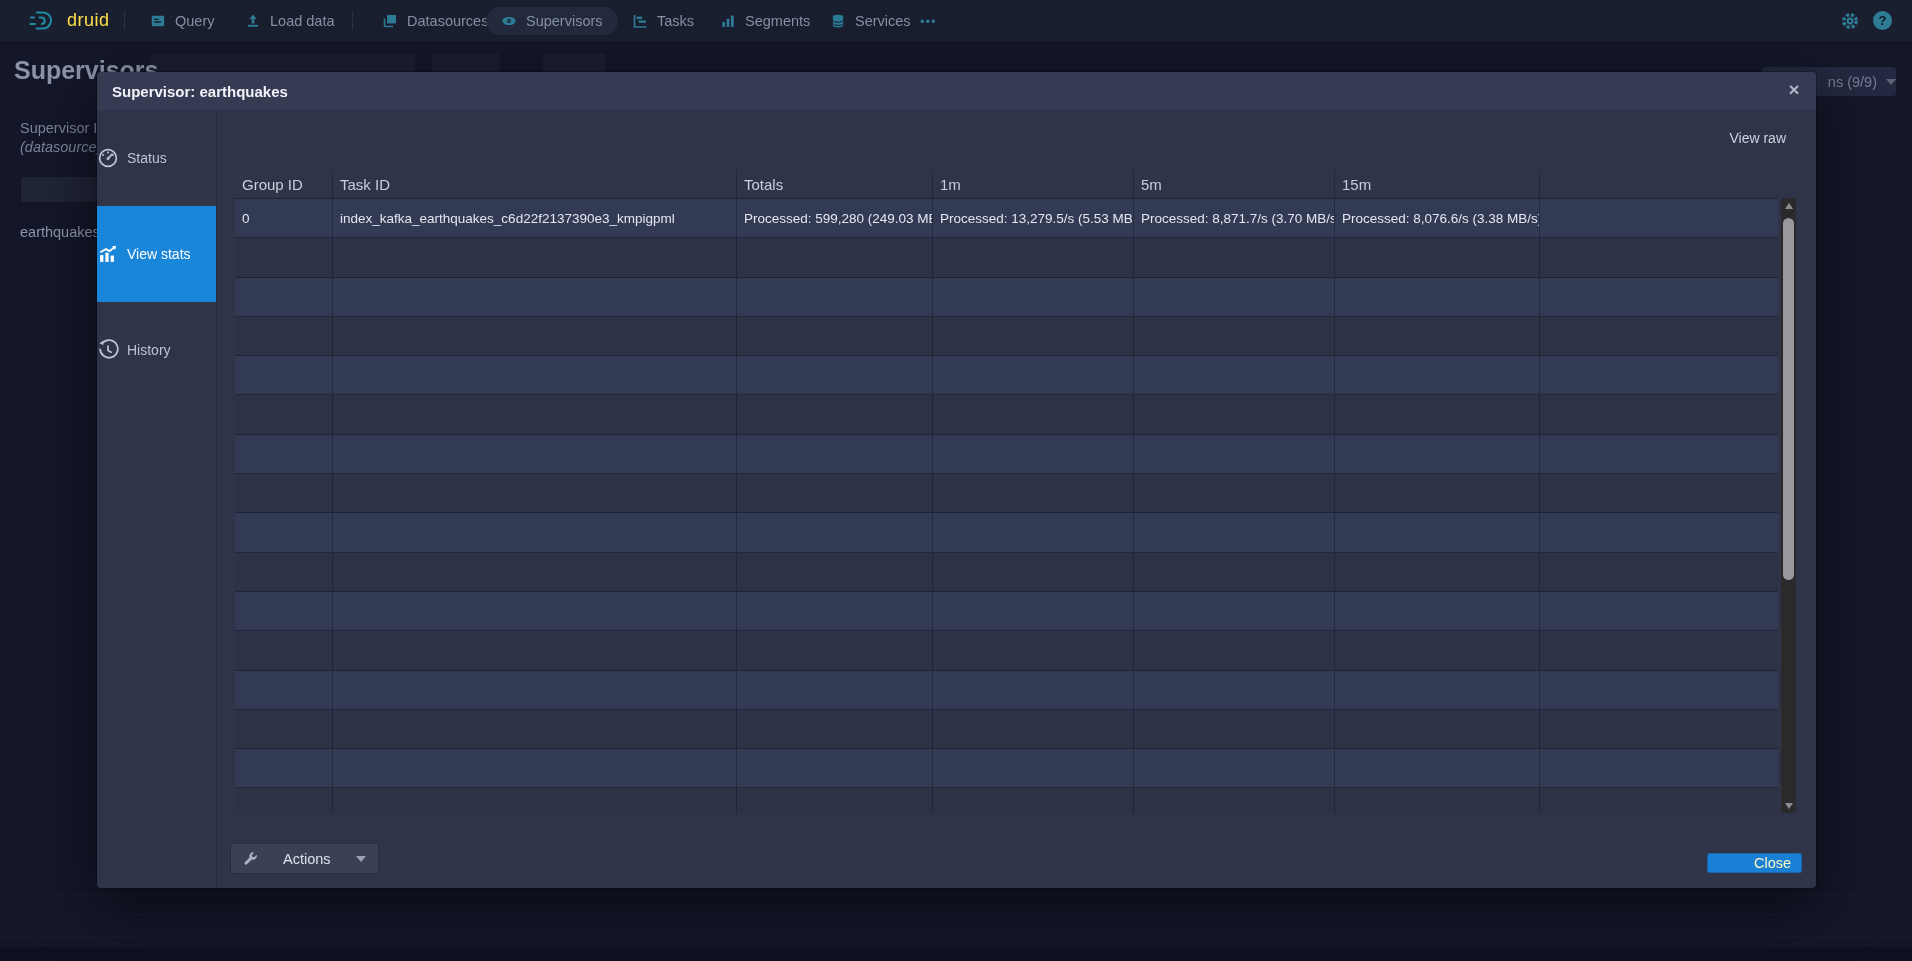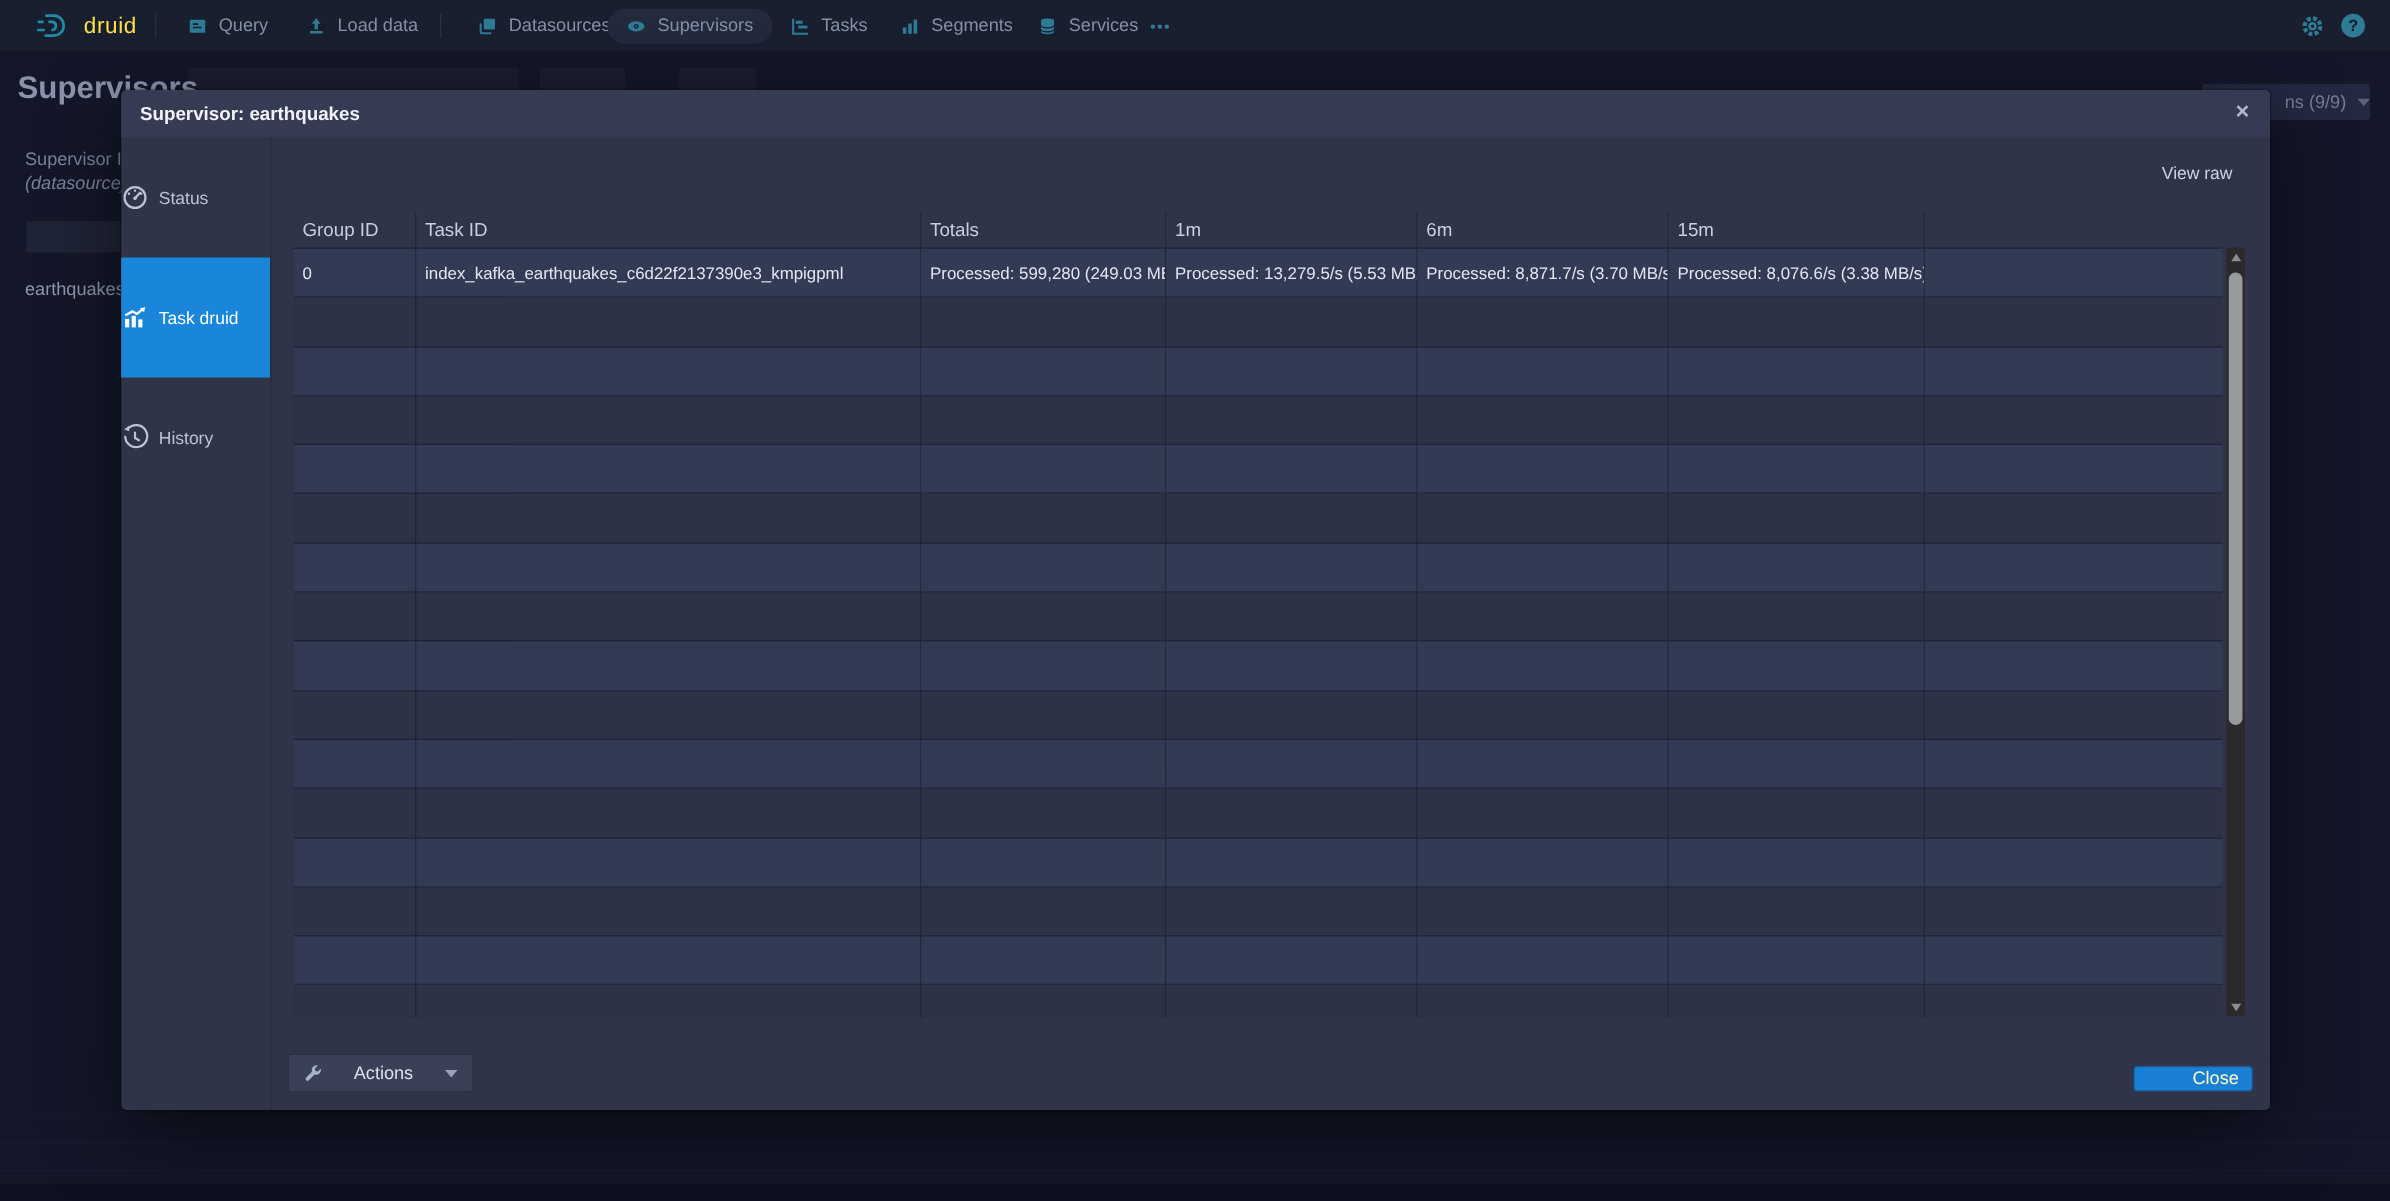--- a/index.html
+++ b/index.html
@@ -239,42 +239,42 @@
           <span>Status</span>
         </div>
         <div class="side-tab active">
           <svg viewBox="0 0 20 20">
             <rect x="2.8" y="11" width="3" height="6.2" fill="currentColor"></rect>
             <rect x="7.6" y="8.8" width="3" height="8.4" fill="currentColor"></rect>
             <rect x="12.4" y="11.4" width="3" height="5.8" fill="currentColor"></rect>
             <path d="M3 8.4 8.2 5.6 11.4 7.4 15.8 3.8" fill="none" stroke="currentColor" stroke-width="1.7"></path>
             <path d="M17.4 2.6 13.6 3.2 16.6 6.2Z" fill="currentColor"></path>
           </svg>
-          <span>Task druid</span>
+          <span>View stats</span>
         </div>
         <div class="side-tab">
           <svg viewBox="0 0 20 20">
             <path d="M5 3.6 A8 8 0 1 1 2.9 8.8" fill="none" stroke="currentColor" stroke-width="1.6"></path>
             <path d="M5.6 1.4 5.8 5.4 2.2 4.1Z" fill="currentColor"></path>
             <path d="M10 6.4 V10.4 L12.9 12" fill="none" stroke="currentColor" stroke-width="1.6" stroke-linecap="round"></path>
           </svg>
           <span>History</span>
         </div>
       </nav>
 
       <div class="content">
         <span class="view-raw">View raw</span>
 
         <div class="grid">
           <div class="thead">
             <div class="th c0">Group ID</div>
             <div class="th c1">Task ID</div>
             <div class="th c2">Totals</div>
             <div class="th c3">1m</div>
-            <div class="th c4">6m</div>
+            <div class="th c4">5m</div>
             <div class="th c5">15m</div>
             <div class="th c6"></div>
           </div>
 
           <div class="tbody">
             <div class="row">
               <div class="cell c0">0</div>
               <div class="cell c1">index_kafka_earthquakes_c6d22f2137390e3_kmpigpml</div>
               <div class="cell c2">Processed: 599,280 (249.03 MB)</div>
               <div class="cell c3">Processed: 13,279.5/s (5.53 MB/s)</div>

